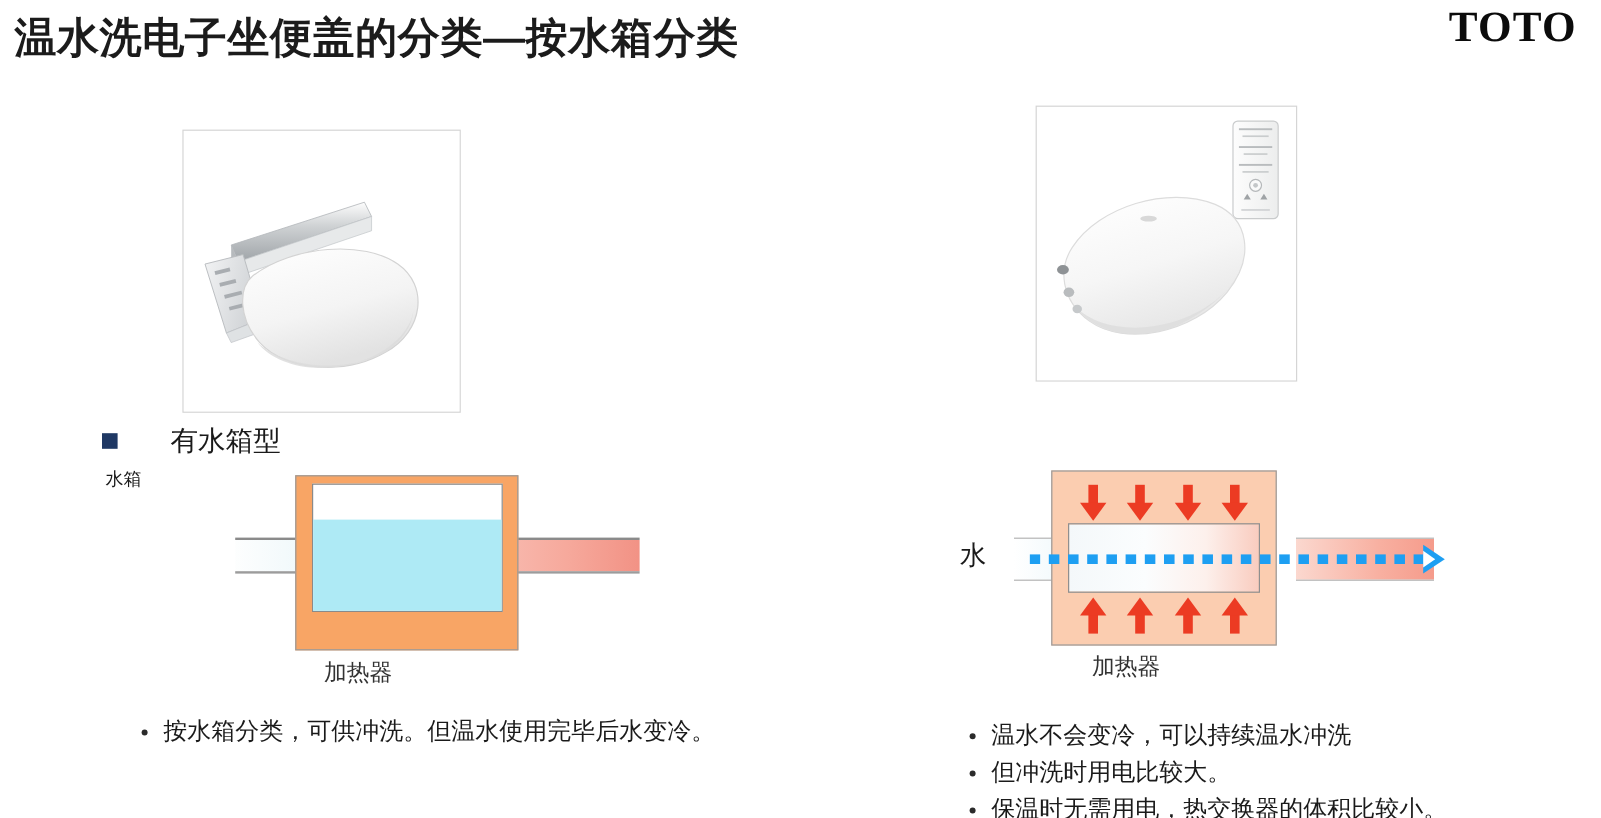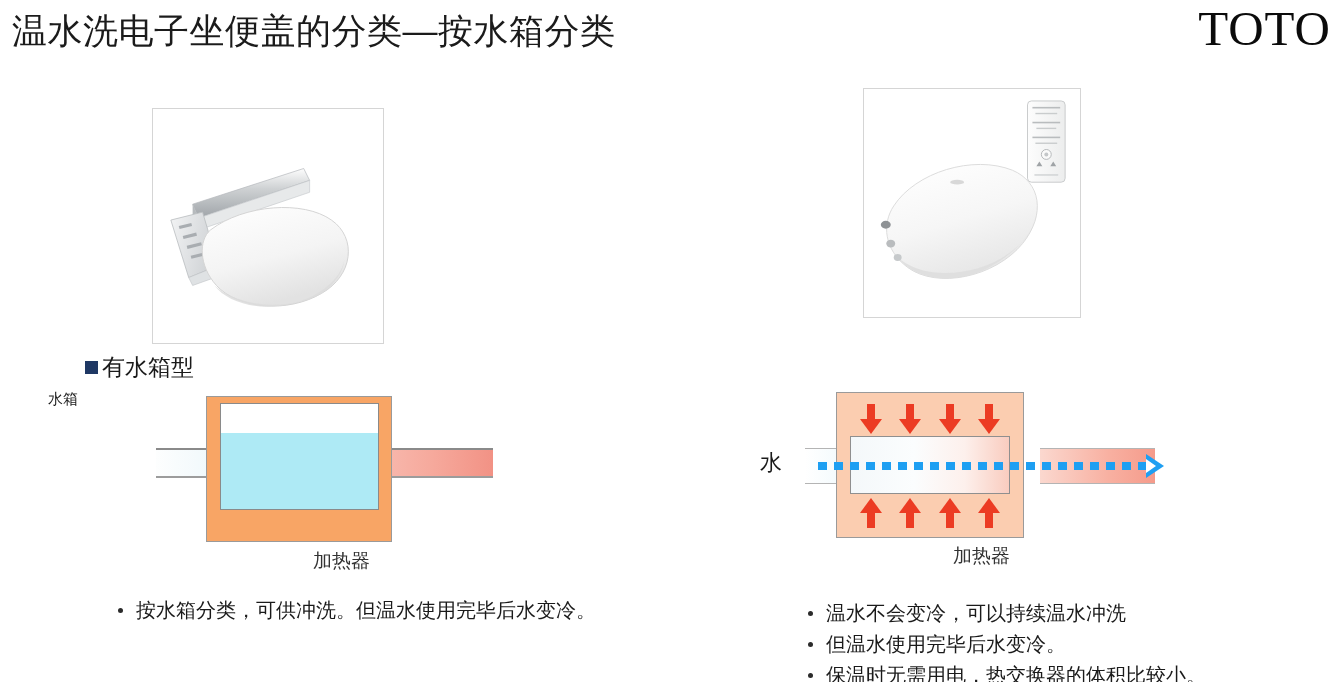--- a/index.html
+++ b/index.html
@@ -15,32 +15,32 @@
     font-family: "Liberation Sans", "DejaVu Sans", sans-serif;
     color: #1a1a1a;
   }
 
   
   #slide-title {
     position: absolute;
     left: 12px;
     top: 8px;
     font-size: 35px;
-    font-weight: 400;
+    font-weight: 700;
     letter-spacing: 0.5px;
     color: #1b1b1b;
     white-space: nowrap;
   }
   #toto-logo {
     position: absolute;
-    right: 3px;
+    right: 20px;
     top: 4px;
     font-family: "Liberation Serif", "DejaVu Serif", serif;
-    font-weight: 400;
-    font-size: 49px;
+    font-weight: 700;
+    font-size: 36px;
     letter-spacing: 1px;
     color: #0b0b0b;
     line-height: 1;
   }
 
   
   .column { position: absolute; top: 0; height: 682px; width: 620px; }
   #left-column  { left: 40px; }
   #right-column { left: 740px; }
 
@@ -63,31 +63,31 @@
     white-space: nowrap;
     display: flex;
     align-items: center;
   }
   .sq-bullet {
     display: inline-block;
     width: 13px; height: 13px;
     background: #1f3864;
     margin-right: 4px;
   }
-  #left-heading  { left: 45px;  top: 352px; }
+  #left-heading  { left: 45px;  top: 352px; gap: 40px; }
   #right-heading { left: 62px;  top: 340px; }
 
   
-  .diagram { position: absolute; }
+  .diagram { position: absolute; margin-left: 40px; }
   .diagram-caption {
     position: absolute;
     font-size: 19px;
     color: #333;
     white-space: nowrap;
-    text-align: right;
+    text-align: left;
   }
 
   
   #left-diagram { left: 0px; top: 388px; width: 460px; height: 175px; }
 
   #lpipe-in {
     position: absolute;
     left: 116px; top: 60px;
     width: 110px; height: 30px;
     background: linear-gradient(to right, #fdfefe 0%, #eff8fb 55%, #dff0f7 100%);
@@ -400,16 +400,16 @@
 
     <div id="water-flow-line"></div>
     <div id="water-flow-arrowhead"></div>
     <div id="water-flow-arrowhead-notch"></div>
 
     <div class="diagram-caption" id="right-heater-caption">加热器</div>
   </div>
 
   <ul class="bullet-list" id="right-bullets">
     <li>温水不会变冷，可以持续温水冲洗</li>
-    <li>但温水使用完毕后水变冷。</li>
+    <li>但冲洗时用电比较大。</li>
     <li>保温时无需用电，热交换器的体积比较小。</li>
   </ul>
 </div>
 
 </body></html>

